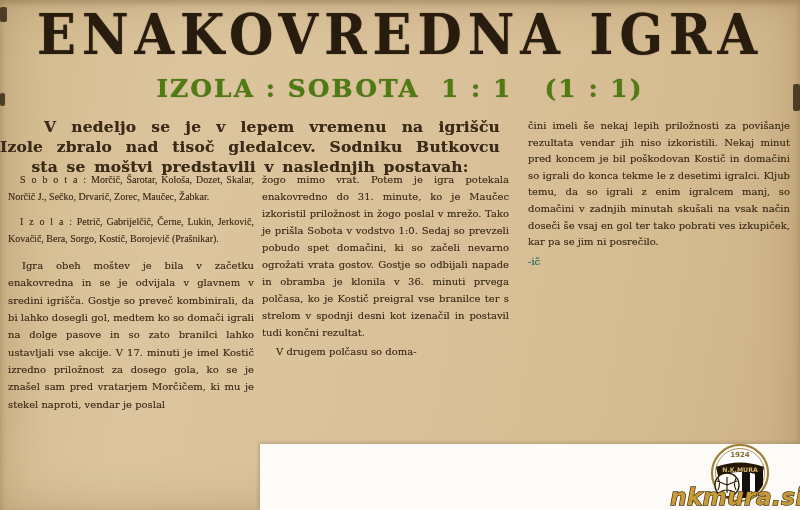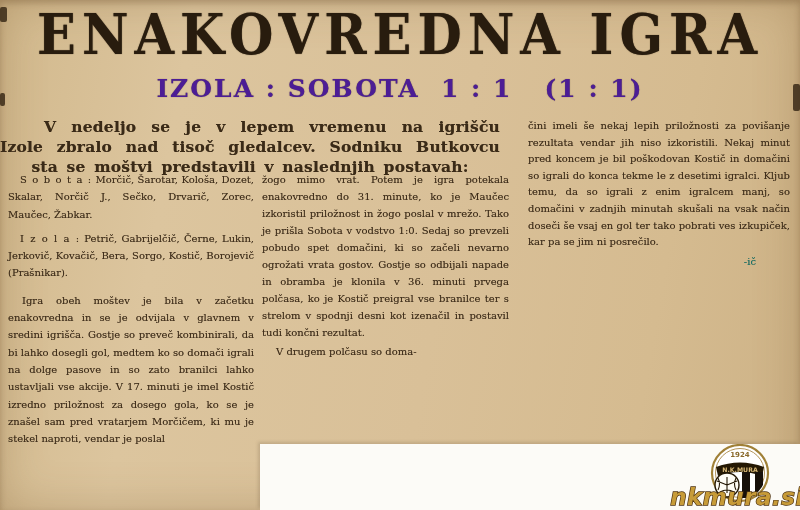--- a/index.html
+++ b/index.html
@@ -24,46 +24,46 @@
   .headline {
     position:absolute; left:0; top:2px; width:800px; text-align:center;
     font-family:"DejaVu Serif", serif; font-weight:bold; font-size:51px;
     letter-spacing:6px; color:#281c0e; transform:scaleY(1.08); transform-origin:top;
     text-shadow:0 0 1px rgba(40,28,14,.75);
     white-space:nowrap;
   }
   .subheadline {
     position:absolute; left:0; top:74px; width:800px; text-align:center;
     font-family:"DejaVu Serif", serif; font-weight:bold; font-size:25px;
-    letter-spacing:2px; color:#4c1d95; white-space:pre;
+    letter-spacing:2px; color:#4d7c0f; white-space:pre;
     text-shadow:0 0 1px rgba(43,30,16,.6);
   }
 
   .intro {
     position:absolute; left:0; top:117px; width:500px;
     font-weight:bold; font-size:15.5px; line-height:20px;
     color:#3a2a17; text-align:justify; text-align-last:center;
     text-indent:44px; word-spacing:3px; letter-spacing:.2px;
     text-shadow:0 0 .5px rgba(58,42,23,.55);
   }
 
   .col { position:absolute; font-size:10px; line-height:17.3px; color:#3e2d1a;
          text-align:justify; text-shadow:0 0 .5px rgba(62,45,26,.5); }
   .col1 { left:8px;  top:171px; width:246px; }
   .col2 { left:262px; top:171px; width:247px; line-height:17px; }
   .col3 { left:528px; top:118px; width:262px; line-height:16.6px; }
 
-  .lineup { margin-bottom:7px; text-indent:12px; }
+  .lineup { margin-bottom:7px; text-indent:12px;font-family:Liberation Serif, serif; }
   .lineup .team-label { letter-spacing:1px; }
   .para { text-indent:14px; }
   .para.flush { text-indent:0; }
   .col1 .para { margin-top:10px; }
   .col2 .para + .para, .col3 .para + .para { margin-top:2px; }
 
-  .byline { text-align:right; padding-right:34px; margin-top:3px; color:#0f766e; }
+  .byline { text-align:left; padding-right:34px; margin-top:3px; color:#0f766e; }
 
   .watermark { position:absolute; left:652px; top:444px; width:146px; height:66px;margin-left:12px; }
   .watermark svg { display:block; }
 </style>
 </head>
 <body>
 
 <div class="page">
 
   <div class="paper"></div>

